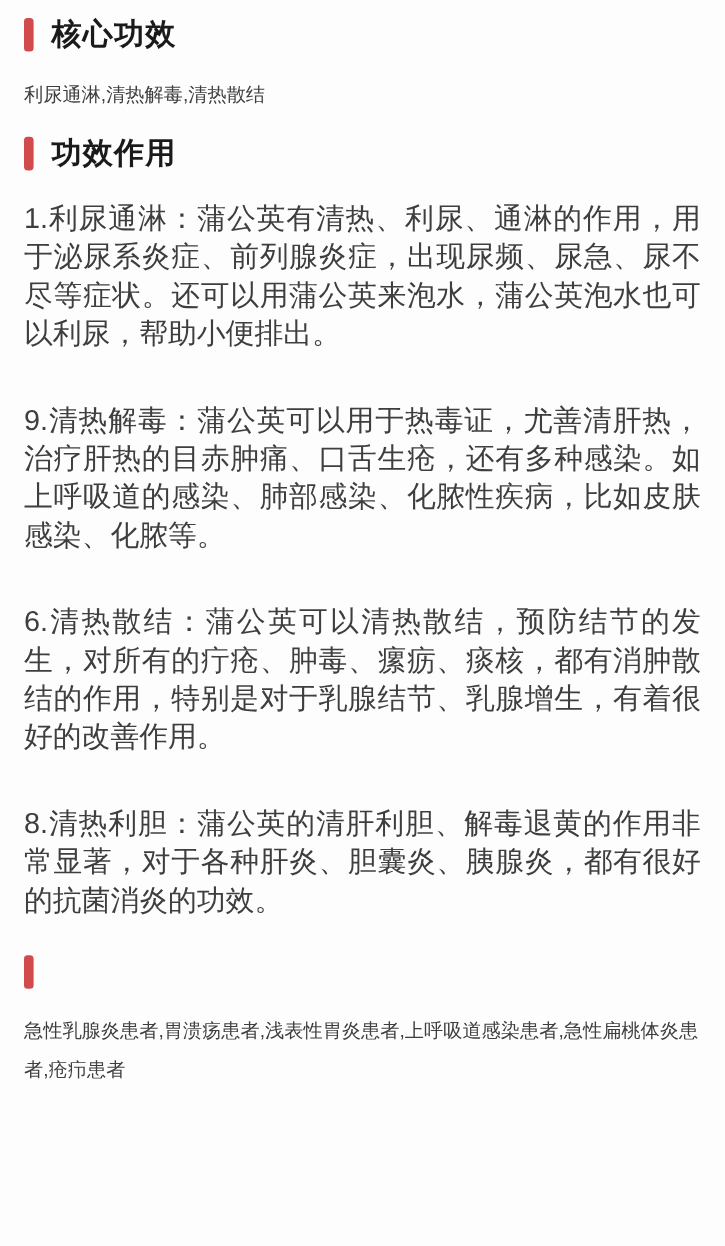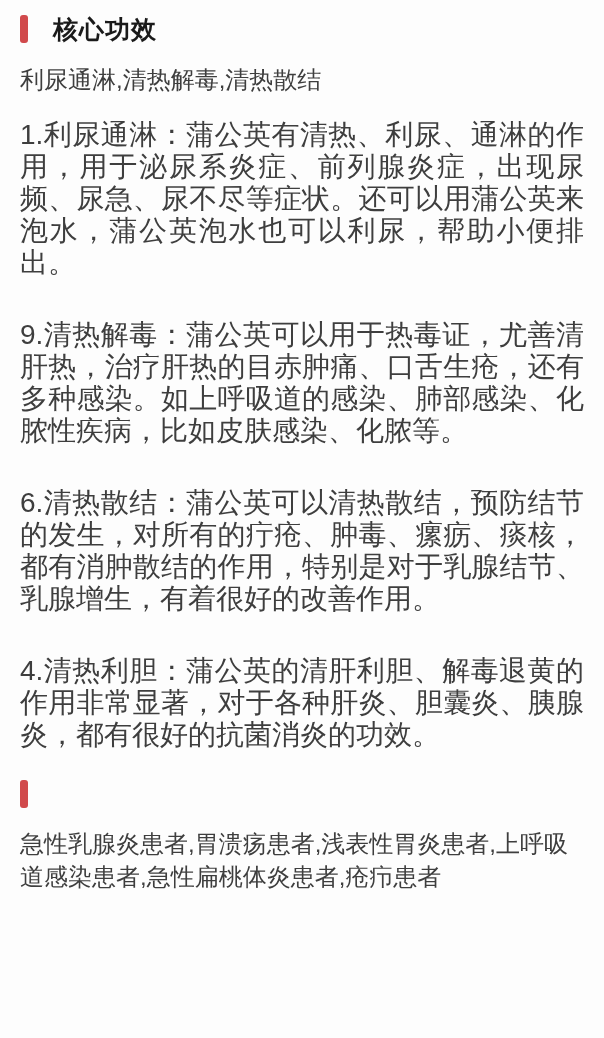--- a/index.html
+++ b/index.html
@@ -12,21 +12,21 @@
     -webkit-font-smoothing: antialiased;
   }
   .page {
     width: 604px;
     min-height: 1038px;
     padding: 14px 20px 8px 20px;
   }
   .section-head {
     display: flex;
     align-items: center;
-    gap: 25px;
+    gap: 15px;
     height: 30px;
   }
   .section-head .bar {
     width: 8px;
     height: 28px;
     border-radius: 3px;
     background: #d14a4c;
     flex: 0 0 auto;
   }
   .section-head h2 {
@@ -34,27 +34,27 @@
     font-size: 25px;
     font-weight: 700;
     color: #1a1a1a;
     letter-spacing: 1px;
     line-height: 30px;
   }
   .head-gap-mid { margin-top: 18px; }
   .head-gap-bottom { margin-top: 28px; }
   .lead {
     margin: 20px 0 0 0;
-    font-size: 24px;
+    font-size: 16px;
     line-height: 31px;
     color: #3e3e3e;
   }
   .para {
     margin: 40px 0 0 0;
-    font-size: 28px;
+    font-size: 24px;
     line-height: 32px;
     color: #3e3e3e;
     text-align: justify;
   }
   .para.first { margin-top: 24px; }
   .lead.bottom {
     margin-top: 18px;
     line-height: 33px;
   }
 </style>
@@ -62,24 +62,28 @@
 <body style="background: rgb(253, 253, 253);">
 
 <div class="page">
 
   <div class="section-head">
     <span class="bar" style="background: rgb(209, 74, 76);"></span>
     <h2>核心功效</h2>
   </div>
   <p class="lead">利尿通淋,清热解毒,清热散结</p>
 
+  <div class="section-head head-gap-mid">
+    <span class="bar" style="background: rgb(209, 74, 76);"></span>
+    <h2>功效作用</h2>
+  </div>
 
   <p class="para first">1.利尿通淋：蒲公英有清热、利尿、通淋的作用，用于泌尿系炎症、前列腺炎症，出现尿频、尿急、尿不尽等症状。还可以用蒲公英来泡水，蒲公英泡水也可以利尿，帮助小便排出。</p>
   <p class="para">9.清热解毒：蒲公英可以用于热毒证，尤善清肝热，治疗肝热的目赤肿痛、口舌生疮，还有多种感染。如上呼吸道的感染、肺部感染、化脓性疾病，比如皮肤感染、化脓等。</p>
   <p class="para">6.清热散结：蒲公英可以清热散结，预防结节的发生，对所有的疔疮、肿毒、瘰疬、痰核，都有消肿散结的作用，特别是对于乳腺结节、乳腺增生，有着很好的改善作用。</p>
-  <p class="para">4.清热利胆：蒲公英的清肝利胆、解毒退黄的作用非常显著，对于各种肝炎、胆囊炎、胰腺炎，都有很好的抗菌消炎的功效。</p>
+  <p class="para">8.清热利胆：蒲公英的清肝利胆、解毒退黄的作用非常显著，对于各种肝炎、胆囊炎、胰腺炎，都有很好的抗菌消炎的功效。</p>
 
   <div class="section-head head-gap-bottom">
     <span class="bar" style="background: rgb(209, 74, 76);"></span>
   </div>
   <p class="lead bottom">急性乳腺炎患者,胃溃疡患者,浅表性胃炎患者,上呼吸道感染患者,急性扁桃体炎患者,疮疖患者</p>
 
 </div>
 
 </body></html>

